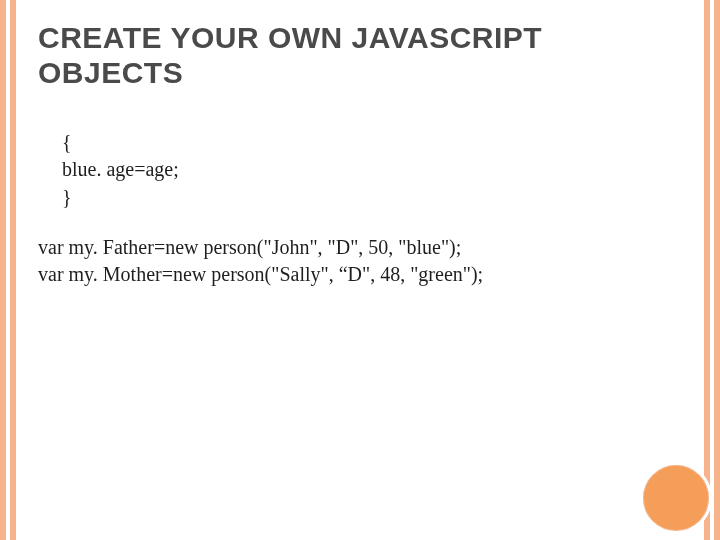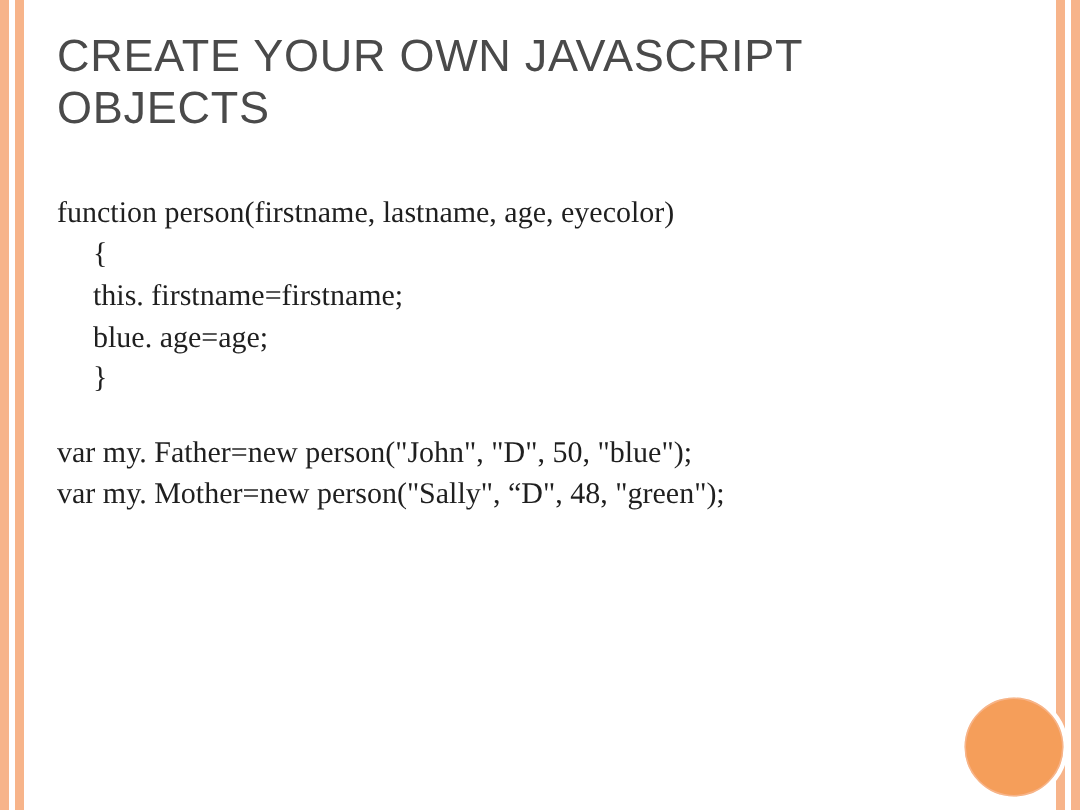--- a/index.html
+++ b/index.html
@@ -35,21 +35,21 @@
   .content {
     position: absolute;
     left: 38px;
     right: 38px;
     top: 20px;
   }
   .title {
     font-family: Arial, Helvetica, sans-serif;
     font-size: 30px;
     letter-spacing: 0.5px;
-    font-weight: 400;
+    font-weight: 700;
     color: #4a4a4a;
     line-height: 1.18;
     margin-bottom: 38px;
   }
   .body p {
     font-size: 20px;
     line-height: 1.38;
     color: #1f1f1f;
     font-family: Georgia, "Times New Roman", serif;
   }
@@ -62,23 +62,21 @@
 <div class="slide">
   <div class="stripe s1"></div>
   <div class="stripe s2"></div>
   <div class="stripe s3"></div>
   <div class="stripe s4"></div>
 
   <div class="content">
     <h1 class="title">CREATE YOUR OWN JAVASCRIPT OBJECTS</h1>
 
     <div class="body">
-      <p>function person(firstname, lastname, age, eyecolor)</p>
       <p class="indent">{</p>
-      <p class="indent">this. firstname=firstname;</p>
       <p class="indent">blue. age=age;</p>
       <p class="indent">}</p>
 
       <div class="gap"></div>
 
       <p>var my. Father=new person("John", "D", 50, "blue");</p>
       <p>var my. Mother=new person("Sally", “D", 48, "green");</p>
     </div>
   </div>
 

